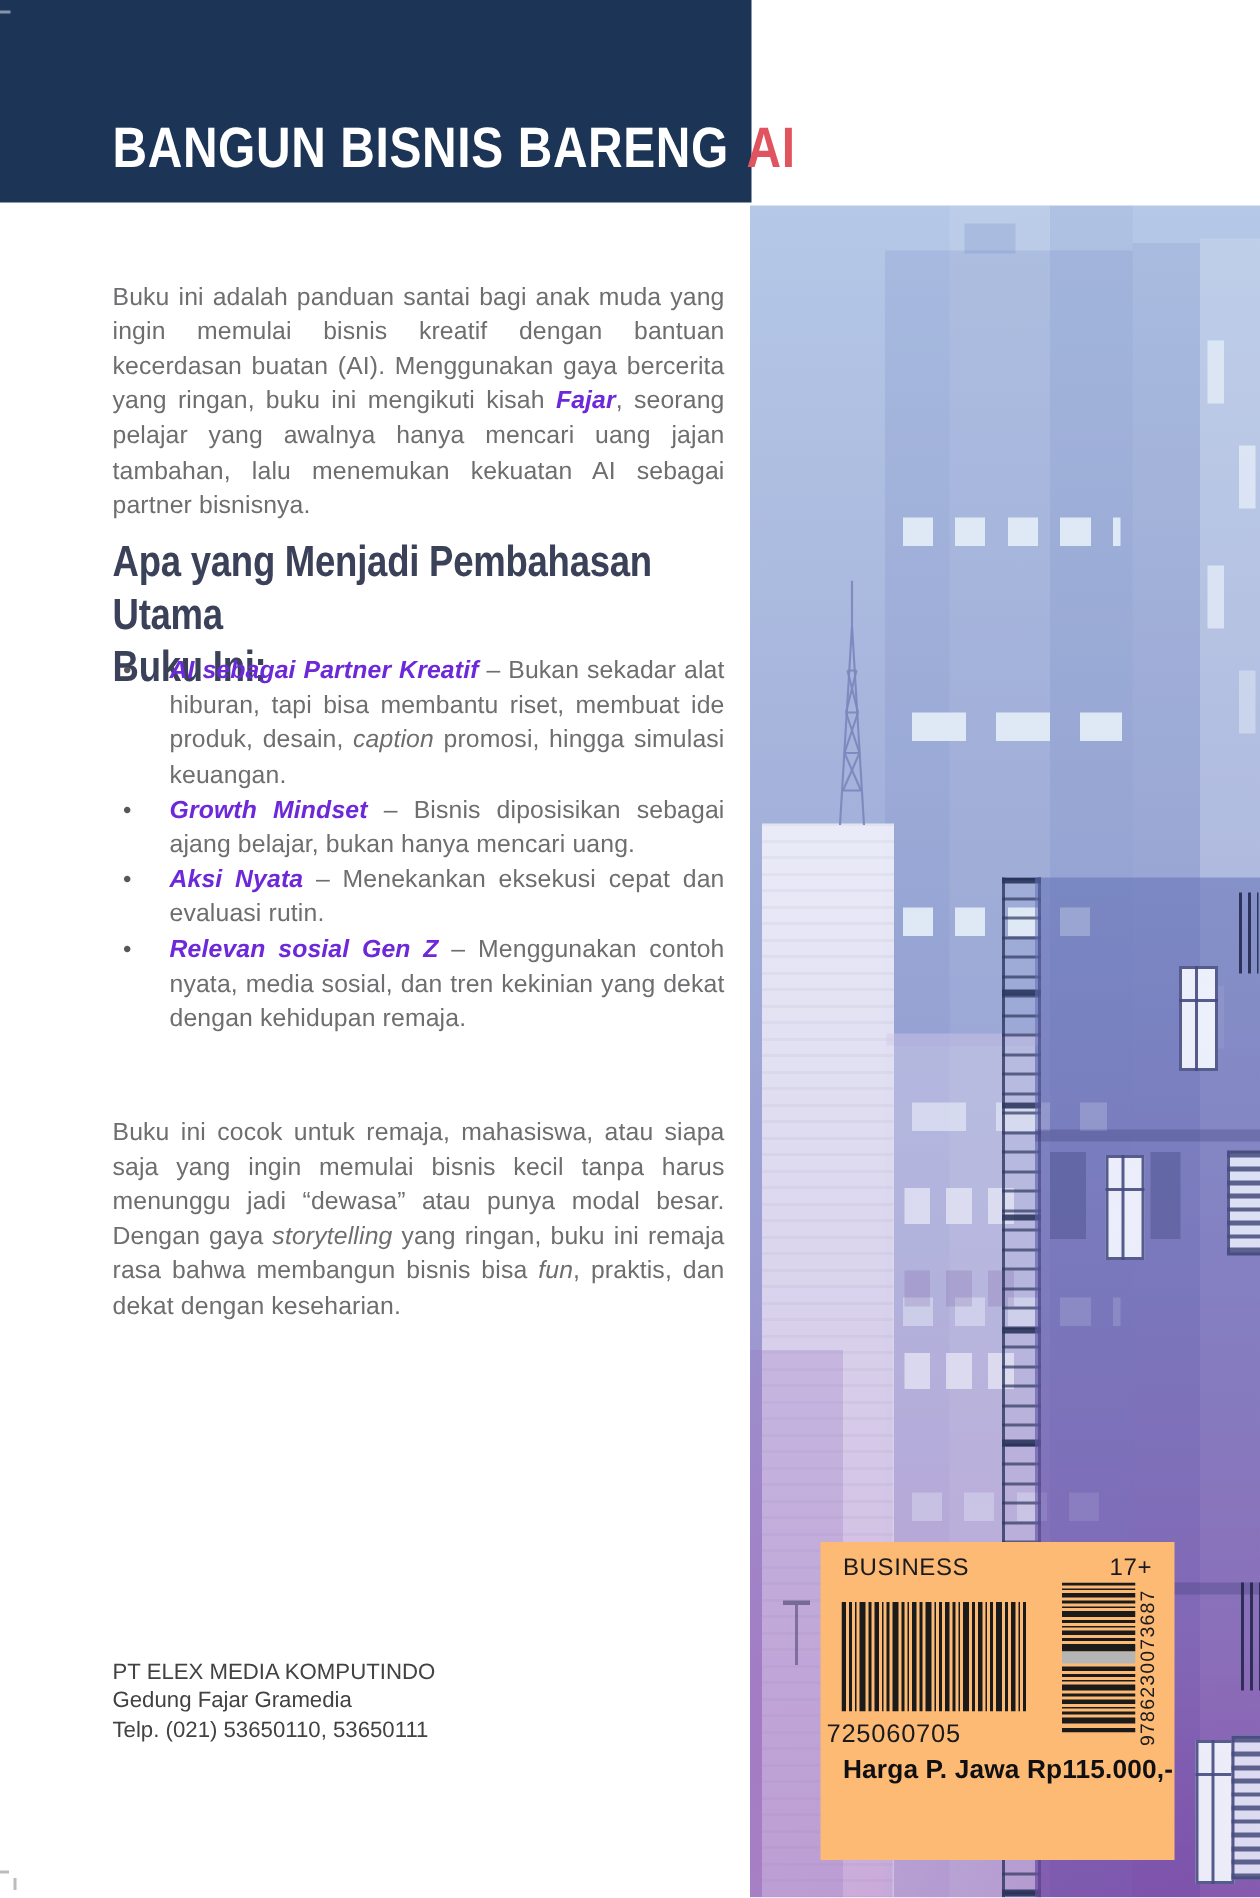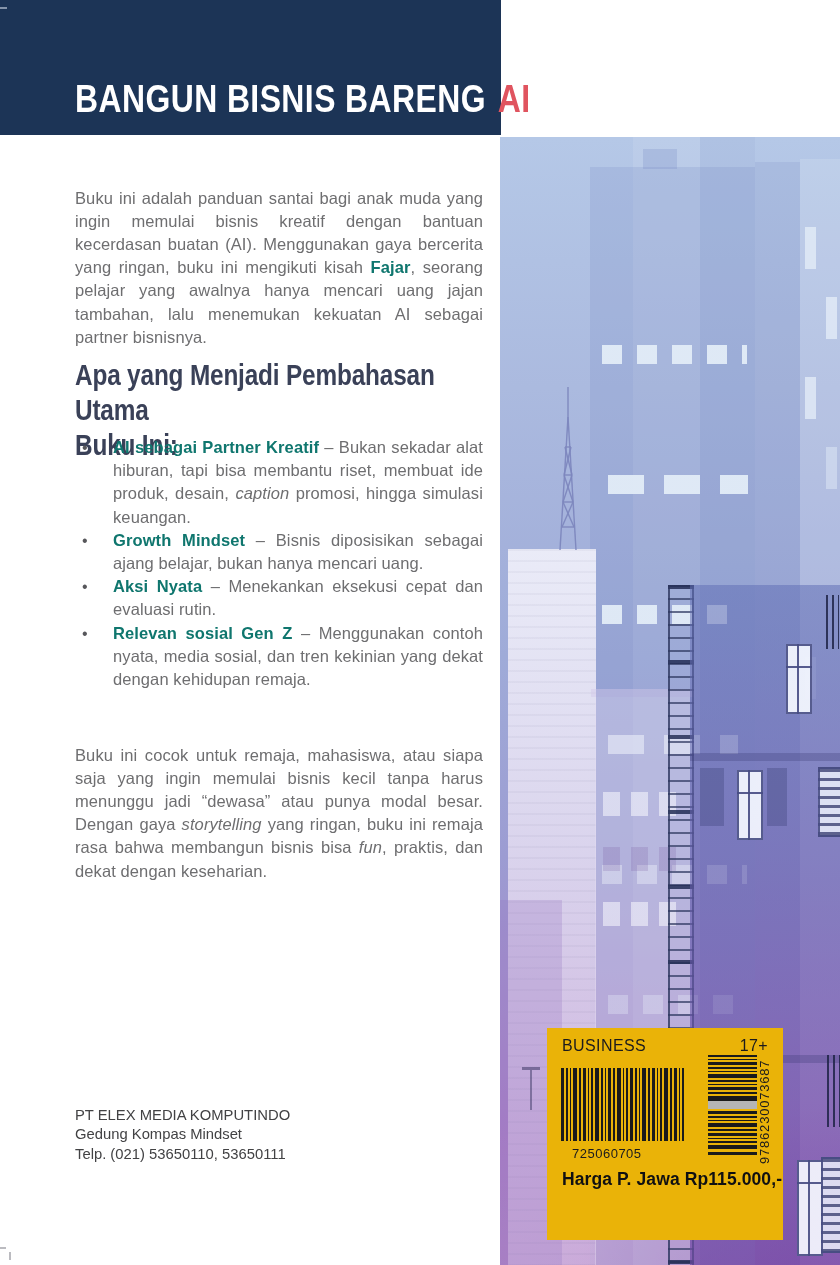--- a/index.html
+++ b/index.html
@@ -13,21 +13,21 @@
              transform:scaleX(.84);transform-origin:left bottom;}
   .banner .accent{color:#e0545f;margin-left:14px;}
   .cropmark{position:absolute;background:rgba(190,200,215,.65);}
   .cm-tl{left:0;top:7px;width:7px;height:2px;}
   .cm-bl1{left:0;top:1247px;width:6px;height:2px;background:rgba(120,120,130,.5);}
   .cm-bl2{left:9px;top:1252px;width:2px;height:8px;background:rgba(120,120,130,.5);}
 
   
   .txt{position:absolute;left:75px;width:408px;color:#6e6e70;font-size:16.5px;
        line-height:23.2px;text-align:justify;letter-spacing:.1px;}
-  .seg-b{font-weight:700;color:#0f766e;}
+  .seg-b{font-weight:700;color:#6d28d9;font-style:italic;}
   .seg-i{font-style:italic;}
   .heading{position:absolute;left:75px;top:358px;width:500px;margin:0;
            font-size:29px;font-weight:700;color:#3a4158;line-height:35px;
            transform:scaleX(.84);transform-origin:left top;letter-spacing:-.2px;}
   #p1{top:170px;}
   #p2{top:727px;}
   .bullets{position:absolute;left:75px;top:436px;width:408px;margin:0;padding:0;list-style:none;}
   .bullets li{position:relative;padding-left:38px;margin:0;color:#6e6e70;font-size:16.5px;
               line-height:23.2px;text-align:justify;letter-spacing:.1px;}
   .bullets li::before{content:"•";position:absolute;left:7px;top:0;color:#57575b;font-size:16px;}
@@ -81,27 +81,27 @@
       linear-gradient(rgba(245,248,255,.92), rgba(245,248,255,.92));
     border:2px solid rgba(70,75,130,.9);}
   .gwin.blinds{background-image:
       repeating-linear-gradient(180deg, rgba(60,65,115,.8) 0 3px, rgba(0,0,0,0) 3px 9px),
       linear-gradient(rgba(235,240,252,.85), rgba(235,240,252,.85));}
   .dwin{width:24px;height:58px;background:rgba(60,65,120,.35);}
   .rail{width:13px;background-image:repeating-linear-gradient(90deg,
         rgba(30,35,70,.85) 0 2px, rgba(0,0,0,0) 2px 6px);}
 
   
-  .pricebox{position:absolute;left:547px;top:1028px;width:236px;height:212px;background:#eab308;}
+  .pricebox{position:absolute;left:547px;top:1028px;width:236px;height:212px;background:#fdba74;}
   .pb-row{position:absolute;left:15px;right:15px;top:9px;height:20px;
           font-size:16px;color:#1b1b1d;letter-spacing:.4px;}
   .pb-cat{position:absolute;left:0;top:0;}
   .pb-age{position:absolute;right:0;top:0;}
   .barcode1{position:absolute;left:14px;top:40px;width:123px;height:73px;}
-  .pb-code{position:absolute;left:25px;top:118px;font-size:13px;color:#1b1b1d;letter-spacing:.5px;}
+  .pb-code{position:absolute;left:4px;top:118px;font-size:17px;color:#1b1b1d;letter-spacing:.5px;}
   .pb-price{position:absolute;left:15px;top:141px;font-size:17.5px;font-weight:700;color:#101012;
             letter-spacing:.1px;white-space:nowrap;}
   .barcode2{position:absolute;left:161px;top:27px;width:49px;height:100px;}
   .pb-isbn{position:absolute;left:210px;top:24px;height:112px;font-size:13px;color:#1b1b1d;
            writing-mode:vertical-rl;transform:rotate(180deg);letter-spacing:.8px;
            display:flex;align-items:center;}
 </style>
 </head>
 <body>
 
@@ -194,21 +194,21 @@
     <li><span class="seg-b">AI sebagai Partner Kreatif</span><span> – Bukan sekadar alat hiburan, tapi bisa membantu riset, membuat ide produk, desain, </span><span class="seg-i">caption</span><span> promosi, hingga simulasi keuangan.</span></li>
     <li><span class="seg-b">Growth Mindset</span><span> – Bisnis diposisikan sebagai ajang belajar, bukan hanya mencari uang.</span></li>
     <li><span class="seg-b">Aksi Nyata</span><span> – Menekankan eksekusi cepat dan evaluasi rutin.</span></li>
     <li><span class="seg-b">Relevan sosial Gen Z</span><span> – Menggunakan contoh nyata, media sosial, dan tren kekinian yang dekat dengan kehidupan remaja.</span></li>
   </ul>
 
   <p class="txt" id="p2"><span>Buku ini cocok untuk remaja, mahasiswa, atau siapa saja yang ingin memulai bisnis kecil tanpa harus menunggu jadi “dewasa” atau punya modal besar. Dengan gaya </span><span class="seg-i">storytelling</span><span> yang ringan, buku ini remaja rasa bahwa membangun bisnis bisa </span><span class="seg-i">fun</span><span>, praktis, dan dekat dengan keseharian.</span></p>
 
   <div class="publisher">
     <div>PT ELEX MEDIA KOMPUTINDO</div>
-    <div>Gedung Kompas Mindset</div>
+    <div>Gedung Fajar Gramedia</div>
     <div>Telp. (021) 53650110, 53650111</div>
   </div>
 
   <div class="pricebox">
     <div class="pb-row">
       <span class="pb-cat">BUSINESS</span>
       <span class="pb-age">17+</span>
     </div>
 
     <svg class="barcode1" viewBox="0 0 123 72" preserveAspectRatio="none">

